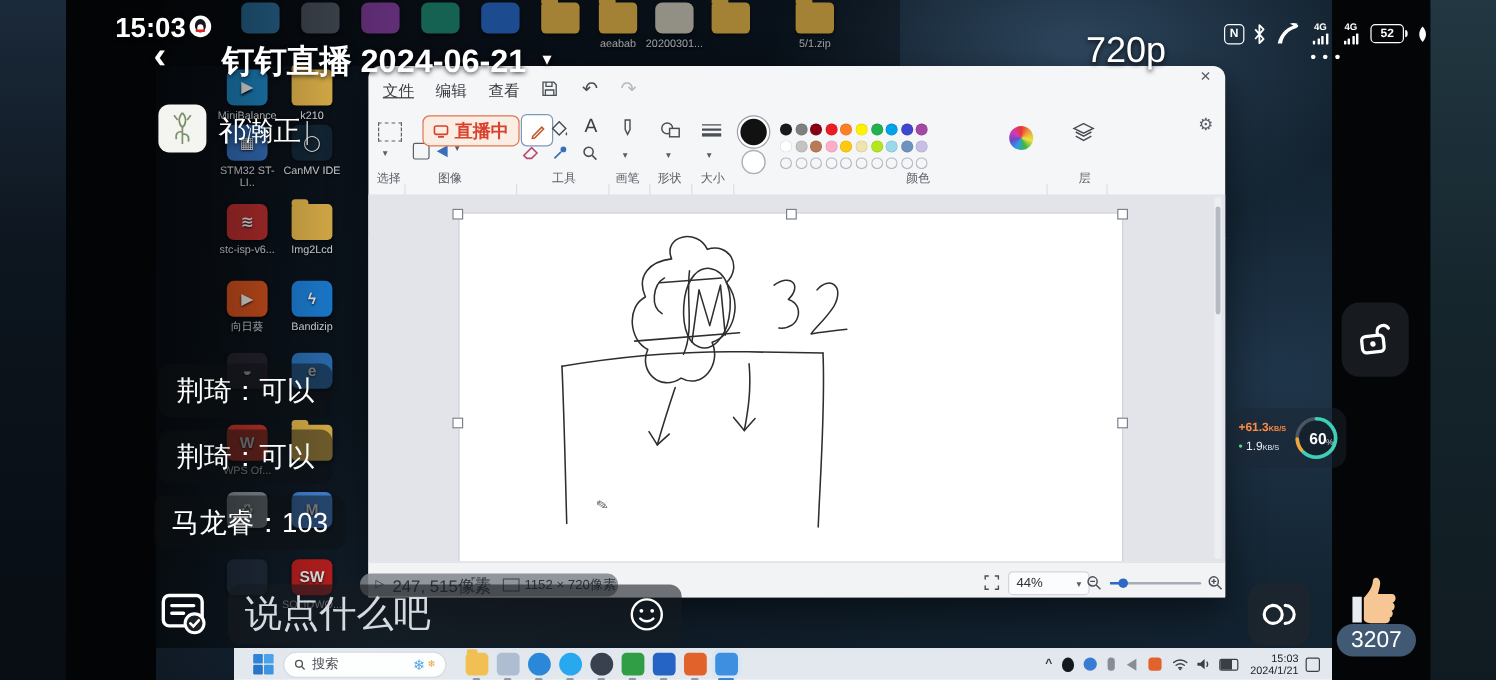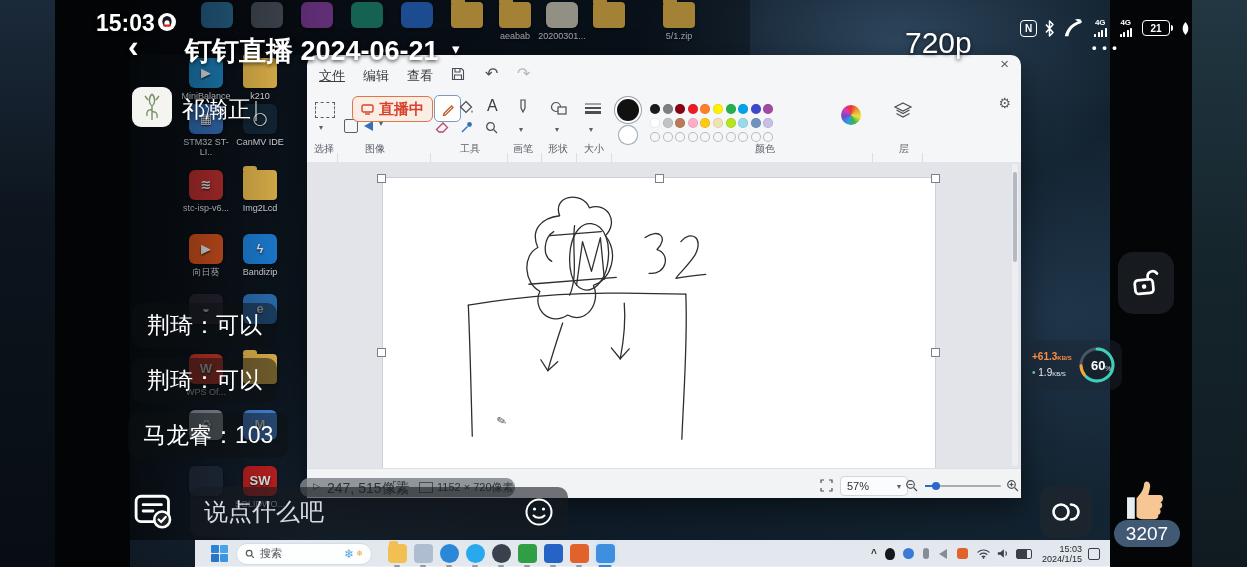--- a/index.html
+++ b/index.html
@@ -232,21 +232,21 @@
         <path d="M1 4.5 A9 9 0 0 1 13 4.5 M3.3 7 A6 6 0 0 1 10.7 7 M5.6 9.4 A2.6 2.6 0 0 1 8.4 9.4" fill="none" stroke="#3b3f45" stroke-width="1.3" stroke-linecap="round"></path>
         <circle cx="7" cy="10.6" r="1" fill="#3b3f45"></circle>
       </svg>
     <svg width="12" height="11" viewBox="0 0 14 12" style="margin:0 3px;">
         <path d="M1 4.5 h3 L8 1 V11 L4 7.5 H1 Z" fill="#3b3f45"></path>
         <path d="M10 3.5 A4 4 0 0 1 10 8.5" fill="none" stroke="#3b3f45" stroke-width="1.2"></path>
       </svg>
     <i style="width:14px;height:8px;border:1.2px solid #3b3f45;border-radius:2px;margin:0 4px;position:relative;background:linear-gradient(90deg,#3b3f45 70%,transparent 70%);"></i>
     <div style="text-align:right;font-size:9px;line-height:10px;color:#22252a;margin:0 6px;">
       <div>15:03</div>
-      <div>2024/1/15</div>
+      <div>2024/1/21</div>
     </div>
     <i style="width:10px;height:10px;border:1.2px solid #3b3f45;border-radius:2px;margin-right:10px;"></i>
   </div>
 
   <div class="a" id="paint">
 
     <span class="a pmenu" style="left:12px;top:12px;text-decoration:underline;">文件</span>
     <span class="a pmenu" style="left:56px;top:12px;">编辑</span>
     <span class="a pmenu" style="left:100px;top:12px;">查看</span>
     <svg class="a" style="left:144px;top:12px;" width="14" height="14" viewBox="0 0 14 14">
@@ -381,21 +381,21 @@
     <div class="a" style="left:-7px;top:423px;width:215px;height:19px;border-radius:9px;background:rgba(128,133,140,.85);"></div>
     <span class="a" style="left:6px;top:426px;font-size:9px;color:#2f3339;">▷</span>
     <span class="a" style="left:20px;top:425px;font-size:14px;color:#2f3339;">247, 515像素</span>
     <div class="a" style="left:86px;top:426px;width:10px;height:10px;border:1.1px dashed #4a4e55;"></div>
     <div class="a" style="left:112px;top:427px;width:12px;height:9px;border:1.1px solid #4a4e55;"></div>
     <span class="a" style="left:130px;top:425px;font-size:11px;color:#2f3339;">1152 × 720像素</span>
     <svg class="a" style="left:513px;top:424px;" width="13" height="13" viewBox="0 0 13 13">
         <path d="M1 4 V1 H4 M9 1 H12 V4 M12 9 V12 H9 M4 12 H1 V9" fill="none" stroke="#4a4e55" stroke-width="1.2"></path>
       </svg>
     <div class="a" style="left:533px;top:421px;width:54px;height:18px;border:1px solid #d2d6dc;border-radius:4px;background:#fbfcfd;display:flex;align-items:center;justify-content:space-between;padding:0 6px;">
-      <span style="font-size:11px;color:#2f3339;">57%</span>
+      <span style="font-size:11px;color:#2f3339;">44%</span>
       <span style="font-size:8px;color:#5a5e66;">▾</span>
     </div>
     <svg class="a" style="left:598px;top:424px;" width="13" height="13" viewBox="0 0 13 13">
         <circle cx="5.5" cy="5.5" r="3.8" fill="none" stroke="#4a4e55" stroke-width="1.2"></circle>
         <path d="M8.5 8.5 L12 12 M3.5 5.5 h4" stroke="#4a4e55" stroke-width="1.2"></path>
       </svg>
     <div class="a" style="left:618px;top:430px;width:76px;height:2px;background:#a8adb5;border-radius:1px;">
       <div style="position:absolute;left:0;top:0;width:10px;height:2px;background:#2d68c8;"></div>
       <div style="position:absolute;left:7px;top:-3px;width:8px;height:8px;border-radius:50%;background:#2d68c8;"></div>
     </div>
@@ -439,21 +439,21 @@
     <span class="sig">
       <span class="g">4G</span>
       <span class="bars">
           <i style="height:3px;"></i>
           <i style="height:5px;"></i>
           <i style="height:7px;"></i>
           <i style="height:9px;"></i>
         </span>
     </span>
     <span style="display:inline-flex;align-items:center;">
-      <span style="width:26px;height:14px;border:1.6px solid #fff;border-radius:4px;color:#fff;font-size:10px;font-weight:bold;display:inline-flex;align-items:center;justify-content:center;">21</span>
+      <span style="width:26px;height:14px;border:1.6px solid #fff;border-radius:4px;color:#fff;font-size:10px;font-weight:bold;display:inline-flex;align-items:center;justify-content:center;">52</span>
       <span style="width:2px;height:6px;background:#fff;border-radius:0 2px 2px 0;margin-left:1px;"></span>
     </span>
     <svg width="11" height="15" viewBox="0 0 11 15">
         <path d="M5.5 1 C9 5 9.5 9.5 5.5 14 C1.5 9.5 2 5 5.5 1 Z" fill="#fff"></path>
       </svg>
   </div>
   <span class="a" style="left:1092px;top:40px;color:#fff;font-size:13px;font-weight:bold;letter-spacing:1px;">• • •</span>
 
   <div class="a" style="left:132px;top:87px;width:40px;height:40px;border-radius:9px;background:#f4f5f0;overflow:hidden;display:flex;align-items:center;justify-content:center;">
     <svg width="30" height="34" viewBox="0 0 30 34">
@@ -479,21 +479,21 @@
       <span>103</span>
   </div>
 
   <svg class="a" style="left:133px;top:492px;" width="40" height="38" viewBox="0 0 28 27">
     <rect x="2" y="3" width="23" height="18" rx="3.5" fill="none" stroke="#fff" stroke-width="2"></rect>
     <path d="M7 9 H20 M7 13.5 H14" stroke="#fff" stroke-width="2" stroke-linecap="round"></path>
     <circle cx="20.5" cy="19.5" r="5.6" fill="#1c2126" stroke="#fff" stroke-width="1.8"></circle>
     <path d="M18 19.5 l1.8 1.8 l3.2-3.6" fill="none" stroke="#fff" stroke-width="1.6" stroke-linecap="round"></path>
   </svg>
   <div class="a" style="left:190px;top:487px;width:350px;height:50px;border-radius:10px;background:rgba(22,27,32,.6);display:flex;align-items:center;padding:0 14px;">
-    <span style="color:#d5dade;font-size:24px;flex:1;">说点什么吧</span>
+    <span style="color:#d5dade;font-size:31px;flex:1;">说点什么吧</span>
     <svg width="30" height="30" viewBox="0 0 30 30">
       <circle cx="15" cy="15" r="12.5" fill="none" stroke="#fff" stroke-width="2"></circle>
       <circle cx="10.5" cy="12" r="1.6" fill="#fff"></circle>
         <circle cx="19.5" cy="12" r="1.6" fill="#fff"></circle>
       <path d="M9.5 18.5 C12 21.5 18 21.5 20.5 18.5" fill="none" stroke="#fff" stroke-width="2" stroke-linecap="round"></path>
     </svg>
   </div>
   <div class="a roundbtn" style="left:1040px;top:486px;width:52px;height:52px;">
     <svg width="32" height="26" viewBox="0 0 32 26">
       <circle cx="11" cy="13" r="7.5" fill="none" stroke="#fff" stroke-width="2.6"></circle>

